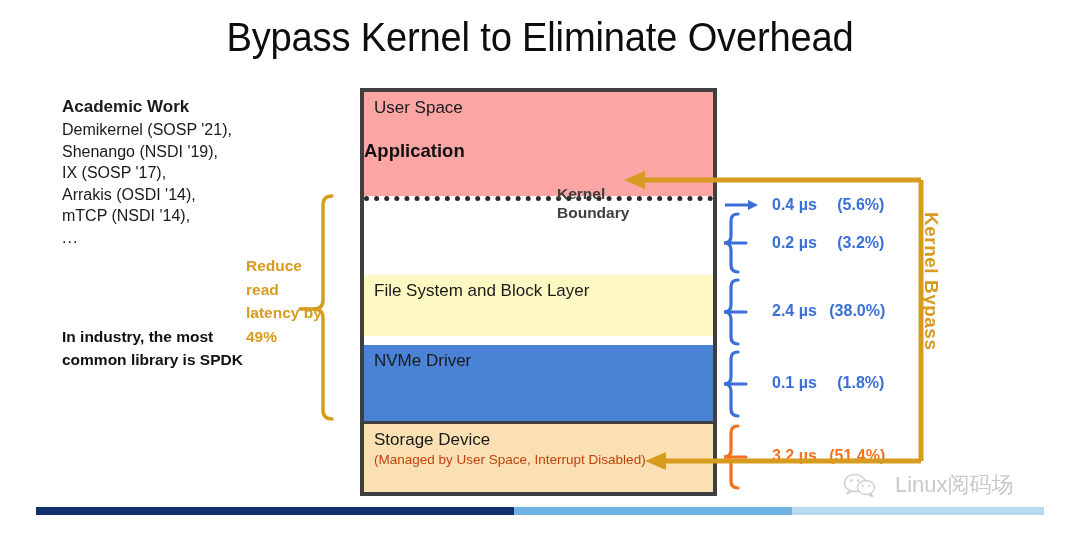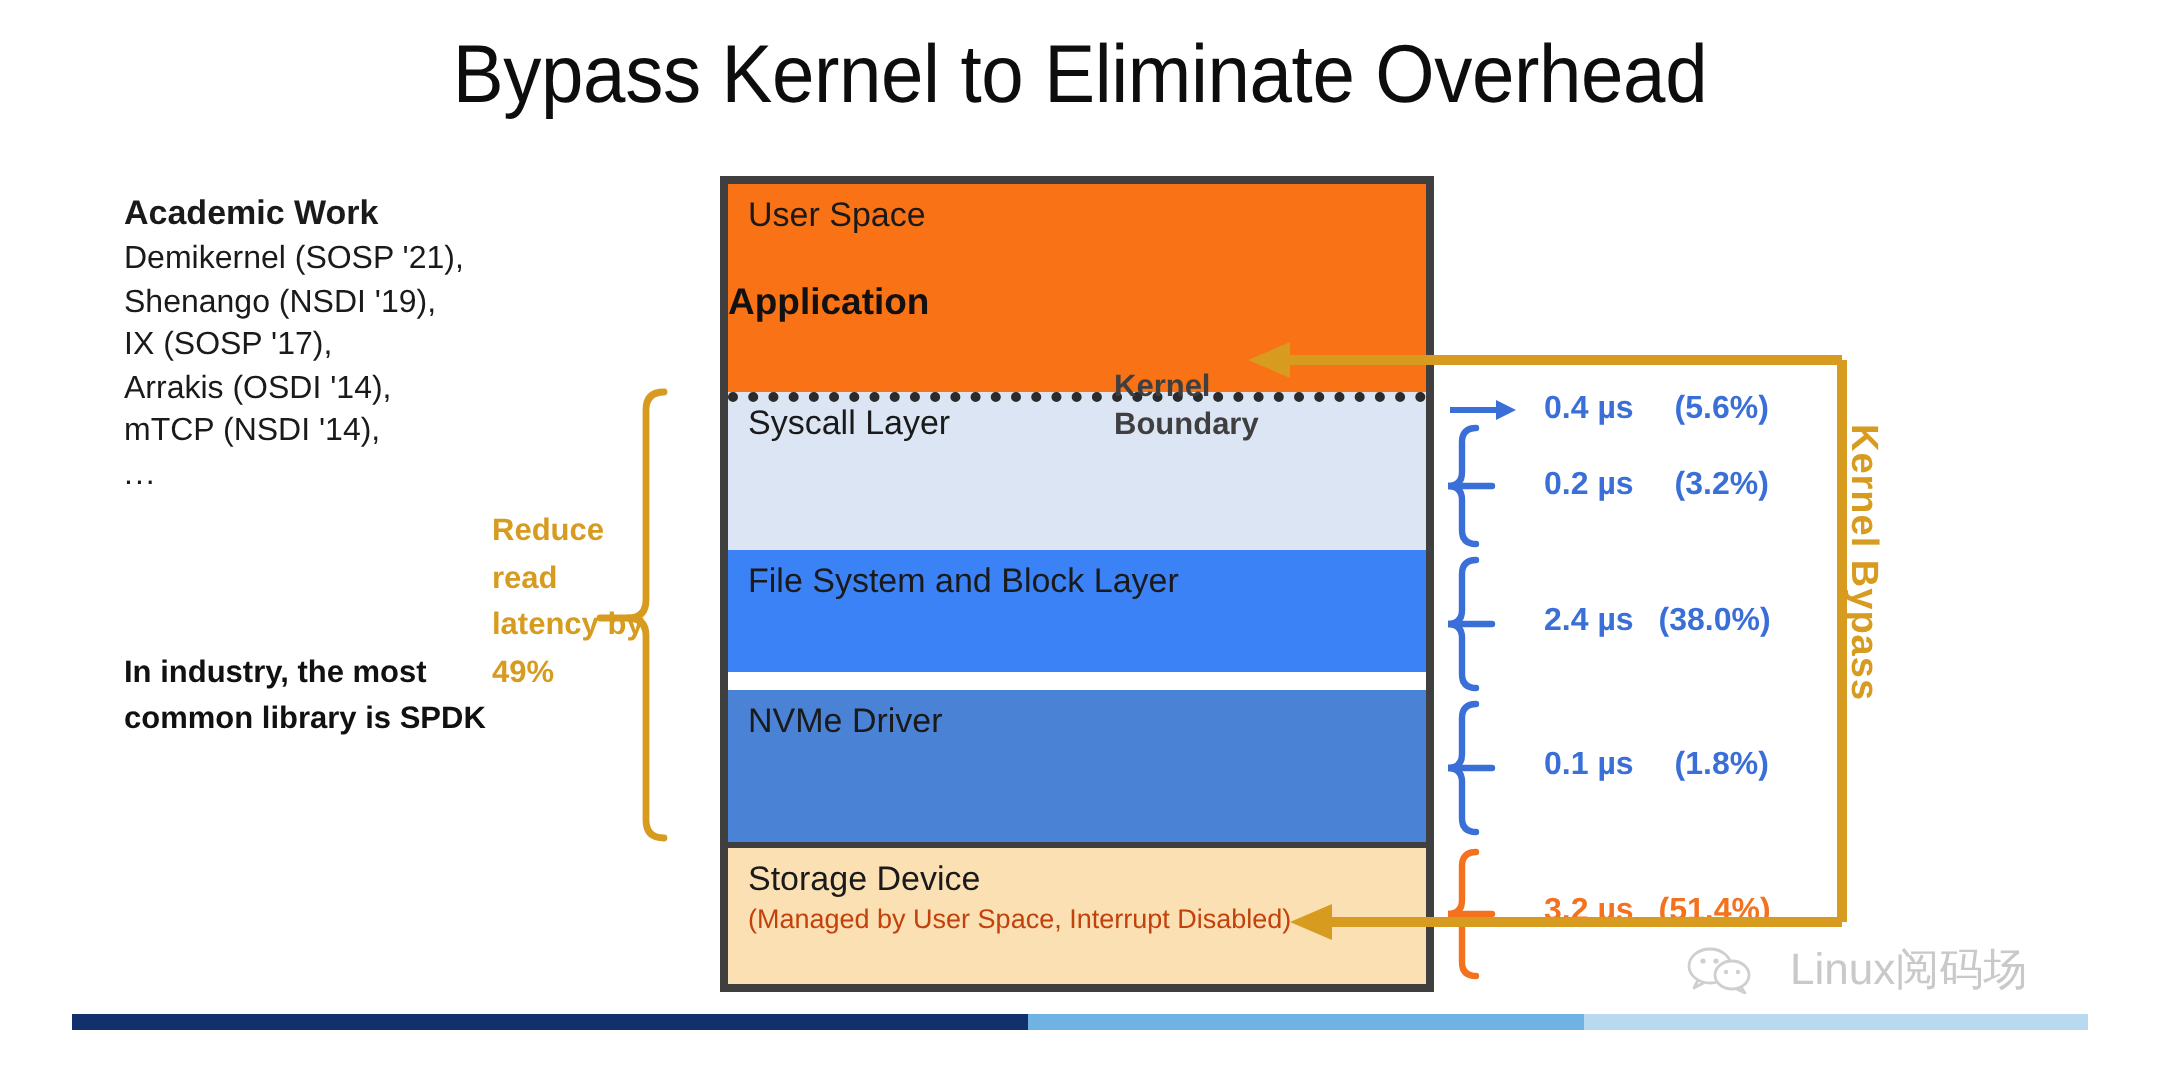--- a/index.html
+++ b/index.html
@@ -121,30 +121,27 @@
 
   <div class="reduce">Reduce read latency by 49%</div>
 
   <svg class="bypass-svg" viewBox="0 0 1080 540">
     <path d="M332 196 q-9 0 -9 9 L323 300 q0 9 -9 9 q9 0 9 9 L323 410 q0 9 9 9" fill="none" stroke="#d79b20" stroke-width="3.4" stroke-linecap="round" stroke-linejoin="round"></path>
     <line x1="314" y1="309" x2="300" y2="309" stroke="#d79b20" stroke-width="3.4" stroke-linecap="round"></line>
   </svg>
 
   <div class="stack">
 
-    <div class="layer" style="top:0;height:104px;background:#f97316;padding-left:39px;">
+    <div class="layer" style="top:0;height:104px;background:#fca5a5;padding-left:39px;">
       <div class="layer-label">User Space</div>
       <div class="app-label">Application</div>
     </div>
 
-    <div class="layer" style="top:104px;height:79px;background:#dbe5f4;">
-      <div class="layer-label">Syscall Layer</div>
-    </div>
-
-    <div class="layer" style="top:183px;height:61px;background:#3b82f6;">
+
+    <div class="layer" style="top:183px;height:61px;background:#fef9c3;">
       <div class="layer-label">File System and Block Layer</div>
     </div>
 
     <div class="layer" style="top:253px;height:76px;background:#4a83d6;">
       <div class="layer-label">NVMe Driver</div>
     </div>
 
     <div class="layer" style="top:329px;height:71px;background:#fae0b3;border-top:3px solid #3f3f3f;">
       <div class="layer-label">Storage Device</div>
       <div class="layer-sub">(Managed by User Space, Interrupt Disabled)</div>

